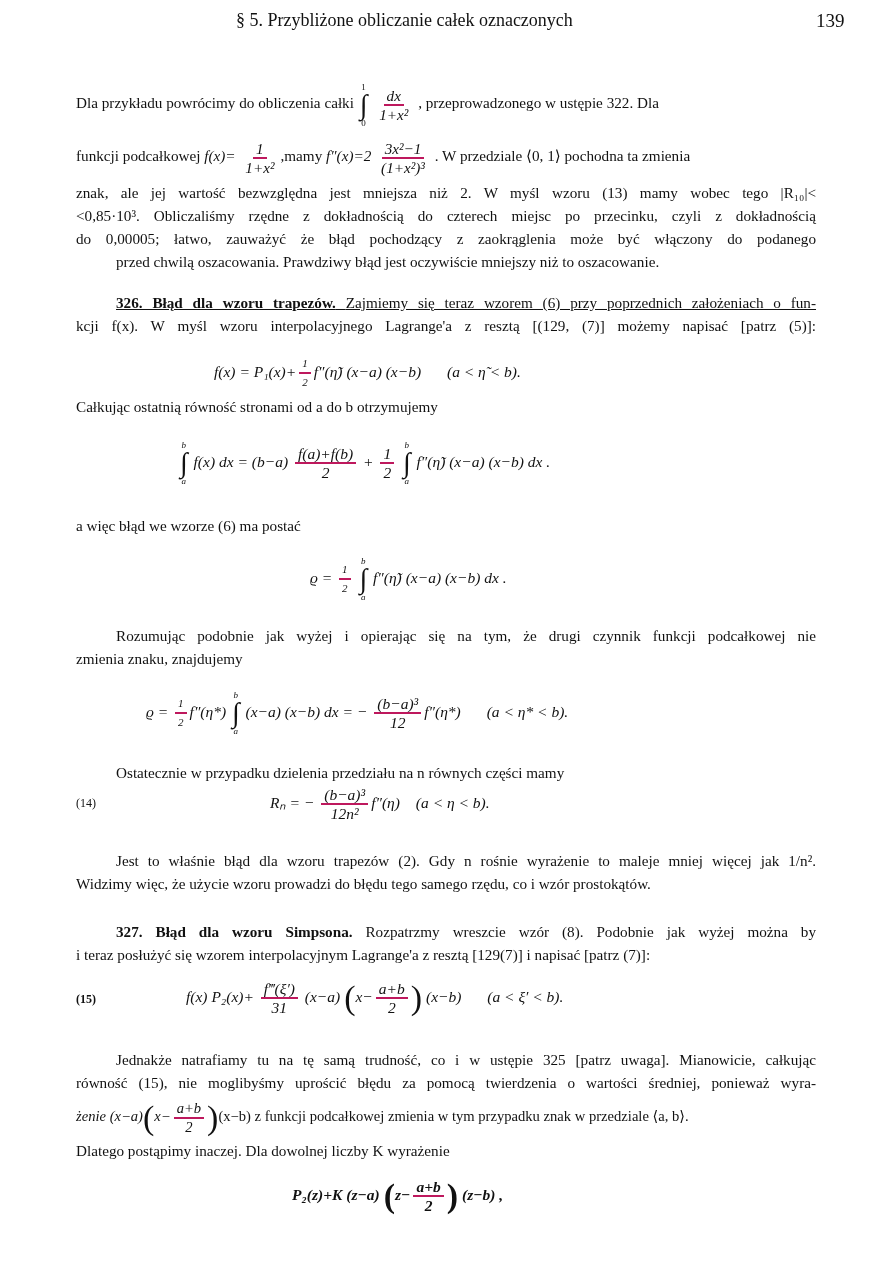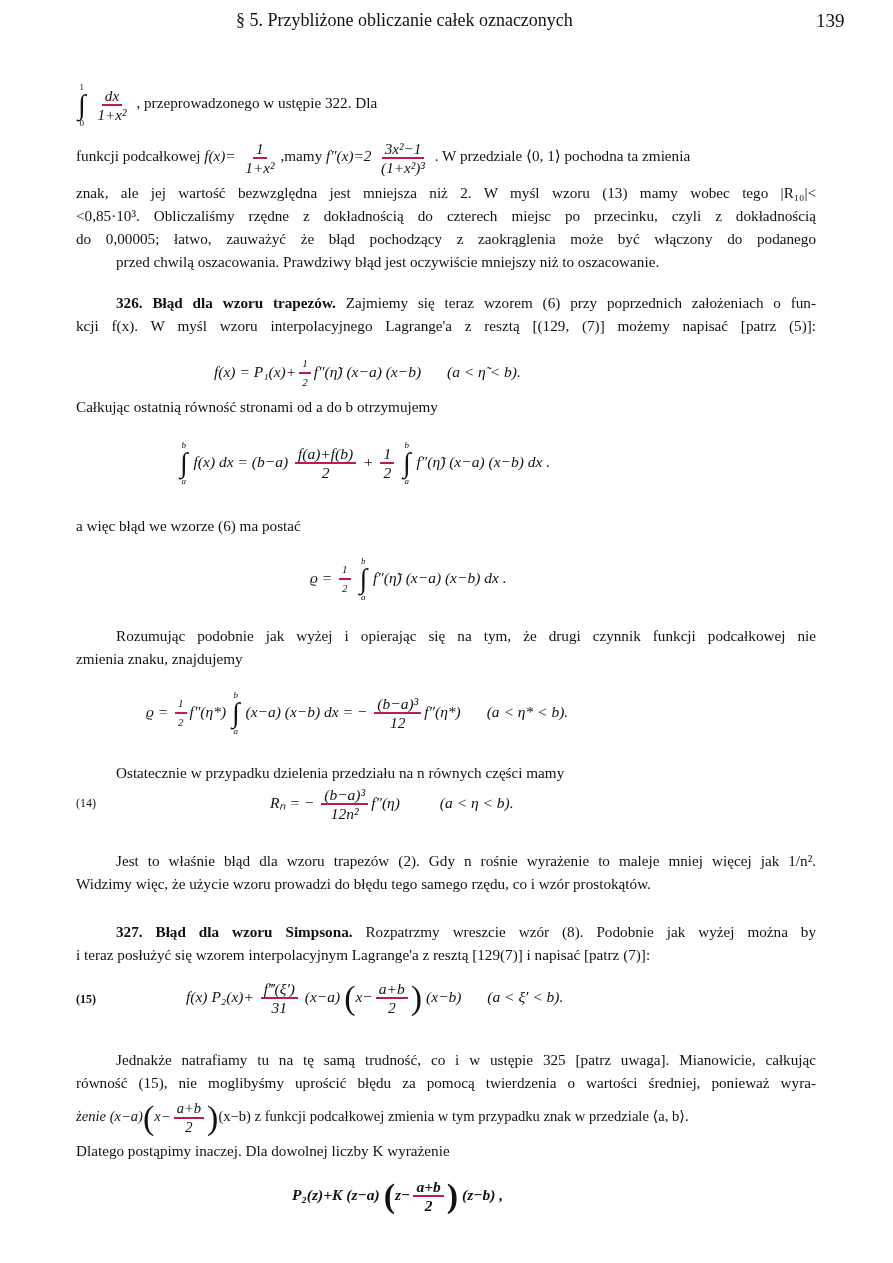--- a/index.html
+++ b/index.html
@@ -23,20 +23,21 @@
 </style>
 </head>
 <body>
 
 <div class="abs hdr">
   <span class="title">§ 5. Przybliżone obliczanie całek oznaczonych</span>
   <span class="pno">139</span>
 </div>
 
 <div class="line" style="top:82px; left:76px; width:740px; text-align:left; text-align-last:left;">
+  <span>Dla przykładu powrócimy do obliczenia całki</span>
   <span class="int">
     <span>1</span>
       <span class="s">∫</span>
       <span>0</span>
   </span>
   <span class="frac">
       <span class="n">dx</span>
       <span class="d">1+x²</span>
     </span>
   <span>, przeprowadzonego w ustępie 322. Dla</span>
@@ -55,21 +56,21 @@
       <span class="d">(1+x²)³</span>
     </span>
   <span>. W przedziale ⟨0, 1⟩ pochodna ta zmienia</span>
 </div>
 
 <div class="line" style="top:183px;">znak, ale jej wartość bezwzględna jest mniejsza niż 2. W myśl wzoru (13) mamy wobec tego |R₁₀|&lt;</div>
 <div class="line" style="top:206px;">&lt;0,85·10³. Obliczaliśmy rzędne z dokładnością do czterech miejsc po przecinku, czyli z dokładnością</div>
 <div class="line" style="top:229px;">do 0,00005; łatwo, zauważyć że błąd pochodzący z zaokrąglenia może być włączony do podanego</div>
 <div class="line l" style="top:252px;margin-left:40px;">przed chwilą oszacowania. Prawdziwy błąd jest oczywiście mniejszy niż to oszacowanie.</div>
 
-<div class="line" style="top:293px; left:116px; width:700px;">
+<div class="line" style="top:293px; left:116px; width:700px;text-decoration:underline;">
   <span class="b">326. Błąd dla wzoru trapezów.</span>
   <span>Zajmiemy się teraz wzorem (6) przy poprzednich założeniach o fun-</span>
 </div>
 <div class="line" style="top:316px;">kcji f(x). W myśl wzoru interpolacyjnego Lagrange'a z resztą [(129, (7)] możemy napisać [patrz (5)]:</div>
 
 <div class="eq" style="top:355px; left:214px;">
   <span>f(x) = P₁(x)+</span><span class="frac" style="font-size:11px;">
       <span class="n">1</span>
       <span class="d">2</span>
     </span><span>f″(η̃) (x−a) (x−b)</span>
@@ -142,21 +143,21 @@
 
 <div class="line l" style="top:763px; left:116px; width:700px; text-align:left;">Ostatecznie w przypadku dzielenia przedziału na n równych części mamy</div>
 
 <span class="eqno" style="top:796px; left:76px;">(14)</span>
 <div class="eq" style="top:786px; left:270px;">
   <span>Rₙ = −</span>
   <span class="frac">
       <span class="n">(b−a)³</span>
       <span class="d">12n²</span>
     </span><span>f″(η)</span>
-  <span style="margin-left:36px;text-align:center;">(a &lt; η &lt; b).</span>
+  <span style="margin-left:12px;text-align:center;">(a &lt; η &lt; b).</span>
 </div>
 
 <div class="line" style="top:851px; left:116px; width:700px;">Jest to właśnie błąd dla wzoru trapezów (2). Gdy n rośnie wyrażenie to maleje mniej więcej jak 1/n².</div>
 <div class="line l" style="top:874px; text-align:left;">Widzimy więc, że użycie wzoru prowadzi do błędu tego samego rzędu, co i wzór prostokątów.</div>
 
 <div class="line" style="top:922px; left:116px; width:700px;">
   <span class="b">327. Błąd dla wzoru Simpsona.</span>
   <span>Rozpatrzmy wreszcie wzór (8). Podobnie jak wyżej można by</span>
 </div>
 <div class="line l" style="top:945px; text-align:left;">i teraz posłużyć się wzorem interpolacyjnym Lagrange'a z resztą [129(7)] i napisać [patrz (7)]:</div>

